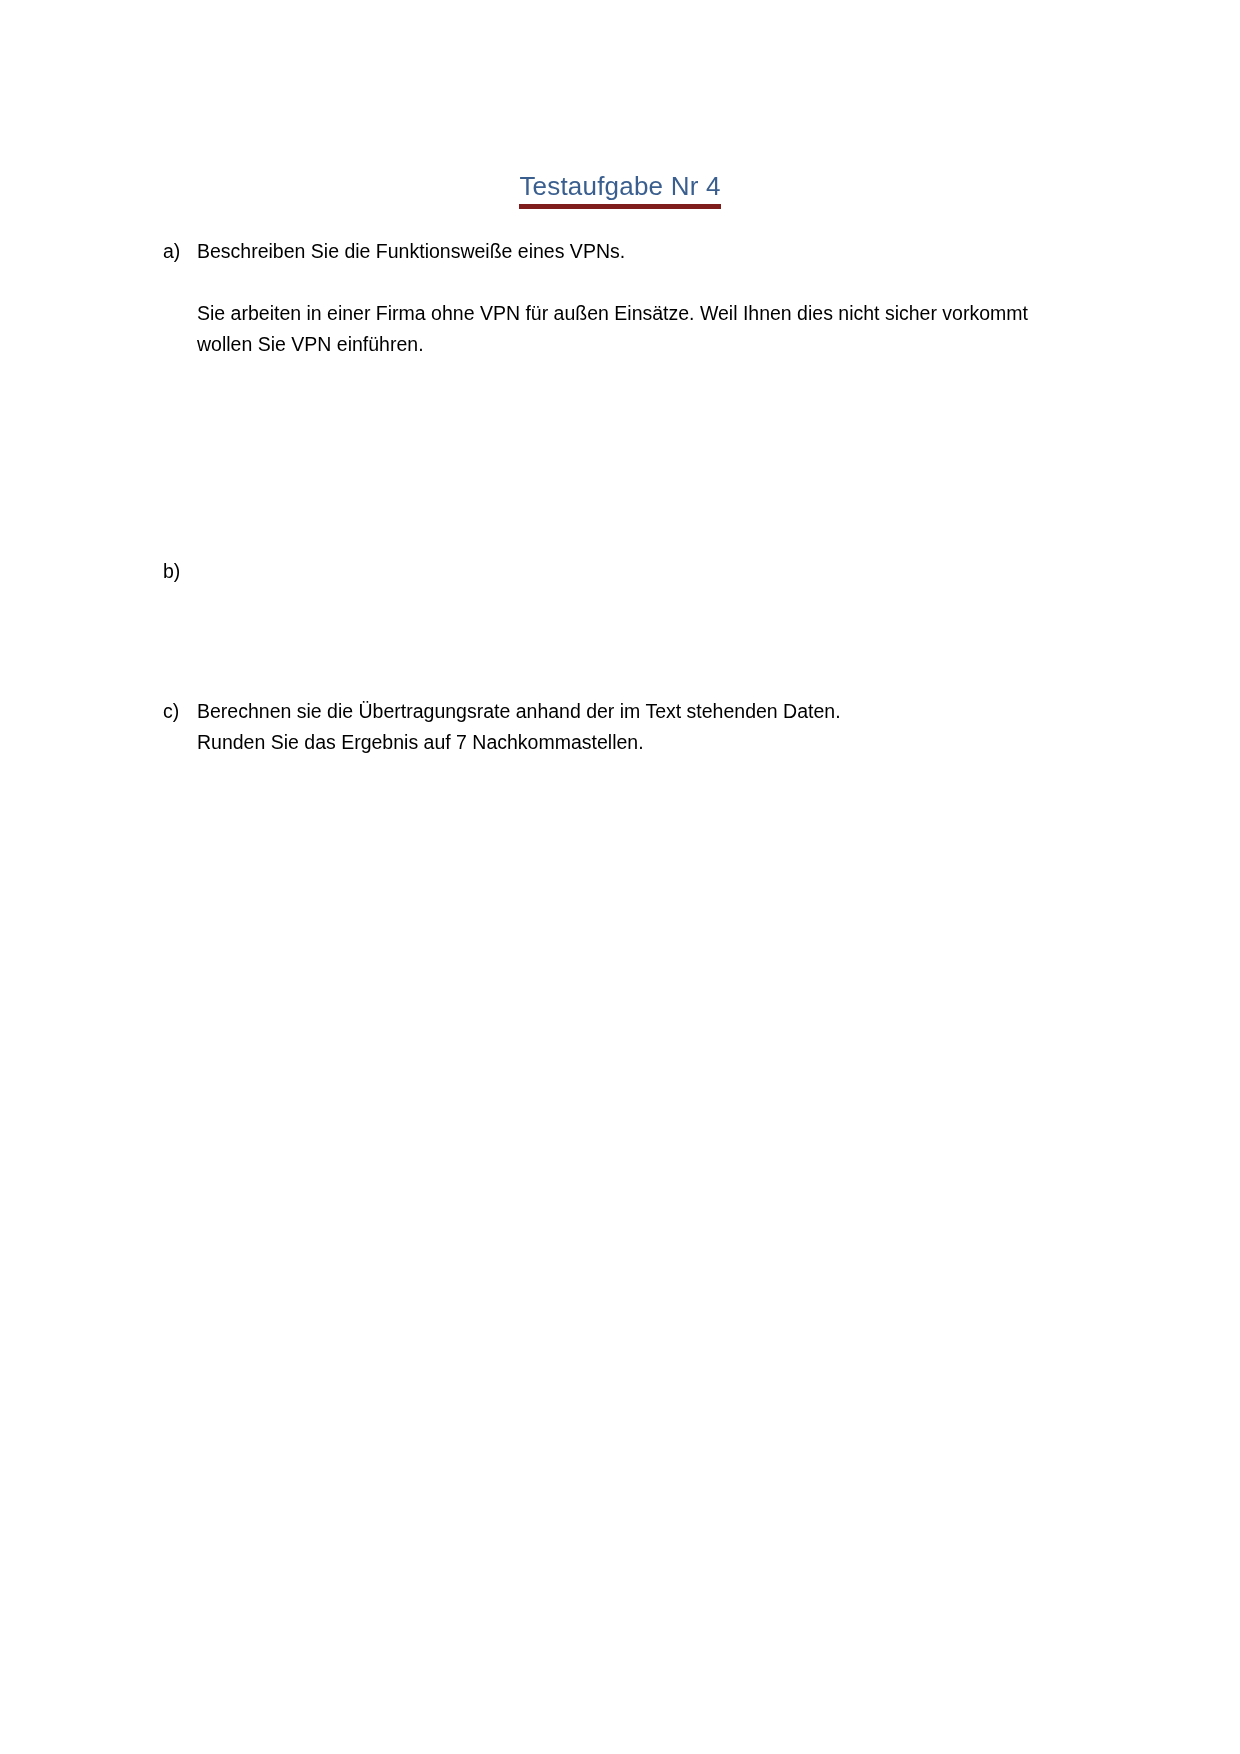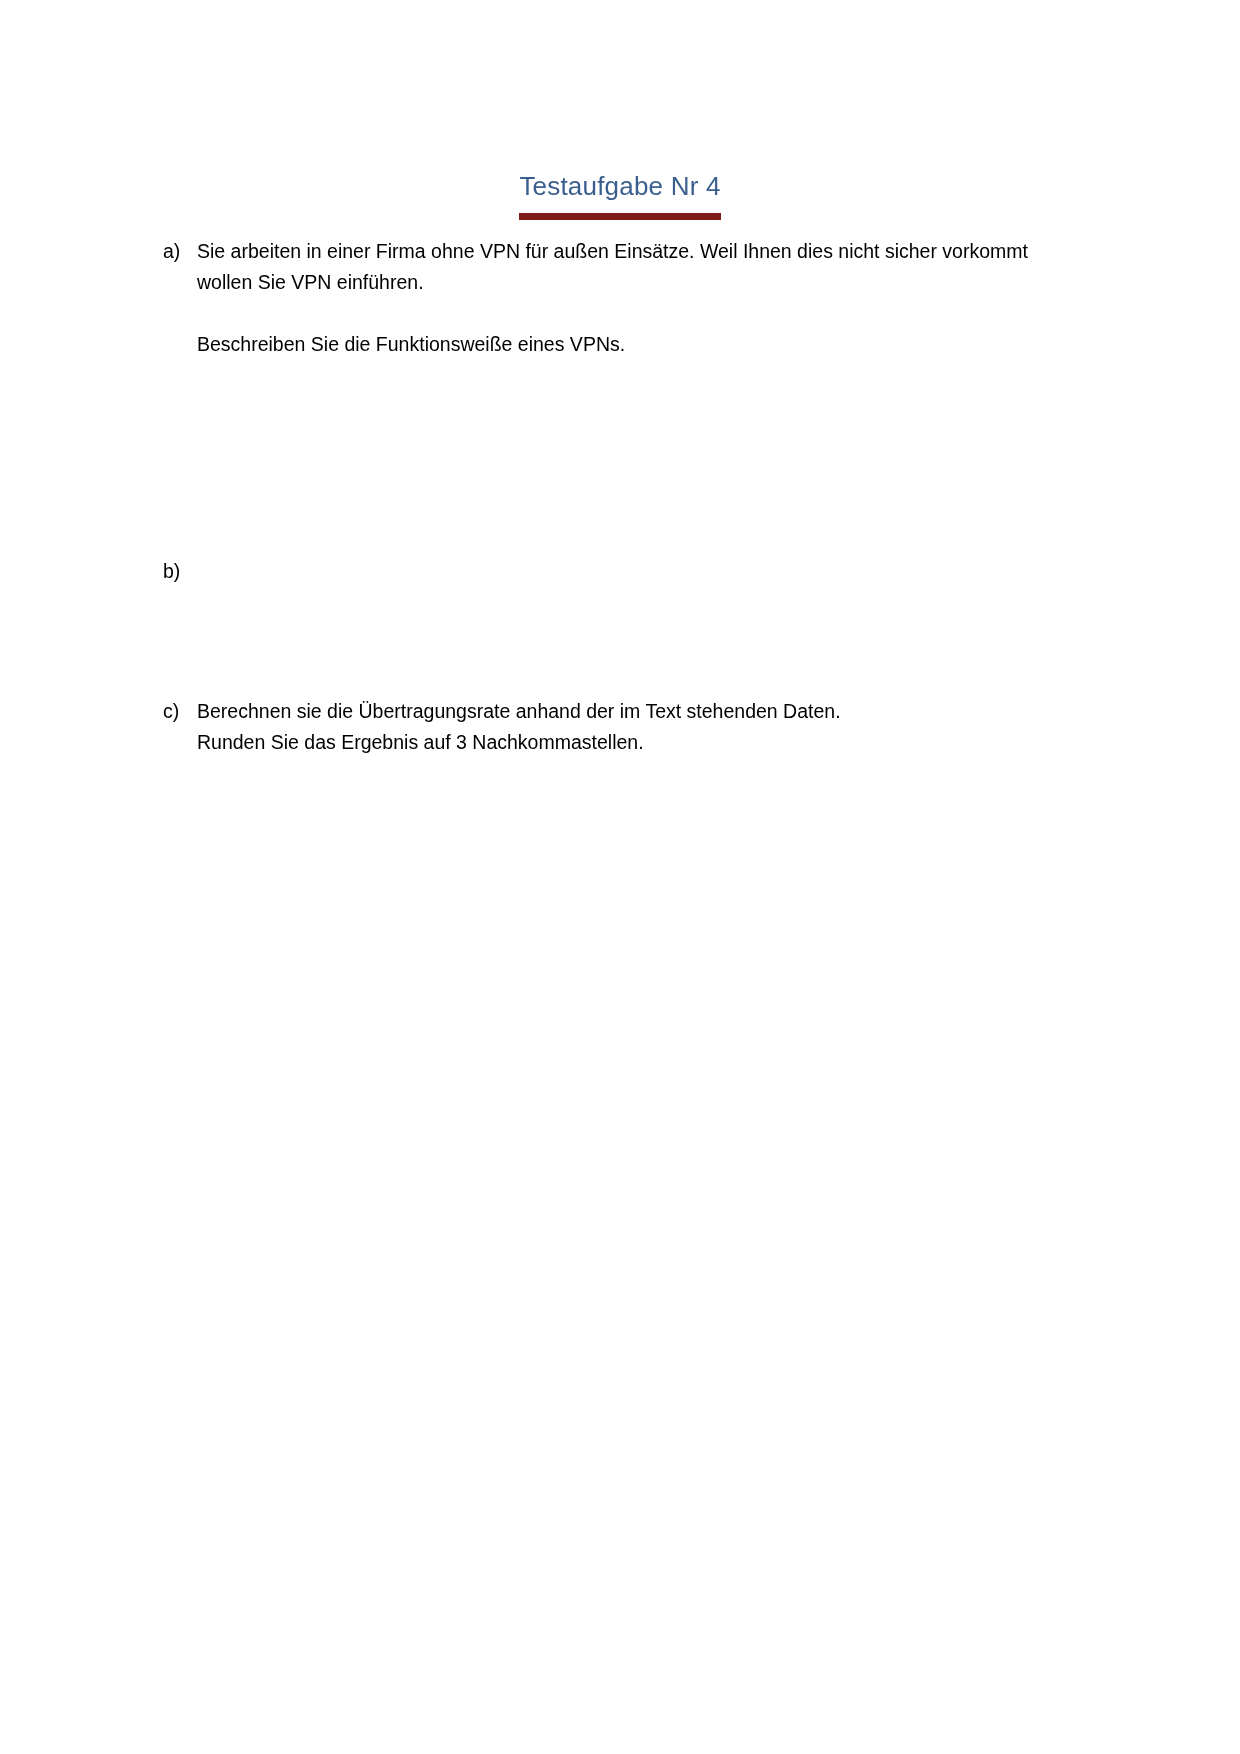--- a/index.html
+++ b/index.html
@@ -31,22 +31,22 @@
     width: 1240px;
     text-align: center;
     font-size: 26px;
     line-height: 34px;
     font-weight: 400;
     color: #3a5f8f;
     letter-spacing: 0.2px;
   }
   .doc-title .title-text {
     display: inline-block;
-    border-bottom: 7px solid #7f1d1d;
-    padding-bottom: 10px;
+    border-bottom: 5px solid #7f1d1d;
+    padding-bottom: 1px;
   }
 
   
   .question-list {
     position: absolute;
     top: 236px;
     left: 0;
     width: 1240px;
   }
 
@@ -93,34 +93,34 @@
 <div class="page">
 
   <h1 class="doc-title">
     <span class="title-text">Testaufgabe Nr 4</span>
   </h1>
 
   <div class="question-list">
 
     <div class="question">
       <span class="marker">a)</span>
+      <p class="para">Beschreiben Sie die Funktionsweiße eines VPNs.</p>
       <p class="para">Sie arbeiten in einer Firma ohne VPN für außen Einsätze. Weil Ihnen dies nicht sicher vorkommt wollen Sie VPN einführen.</p>
-      <p class="para">Beschreiben Sie die Funktionsweiße eines VPNs.</p>
     </div>
 
     <div class="gap-a"></div>
 
     <div class="question">
       <span class="marker">b)</span>
     </div>
 
     <div class="gap-b"></div>
 
     <div class="question">
       <span class="marker">c)</span>
       <p class="para">Berechnen sie die Übertragungsrate anhand der im Text stehenden Daten.
-Runden Sie das Ergebnis auf 3 Nachkommastellen.</p>
+Runden Sie das Ergebnis auf 7 Nachkommastellen.</p>
     </div>
 
     <div class="spacer-bottom"></div>
 
   </div>
 </div>
 
 </body></html>

